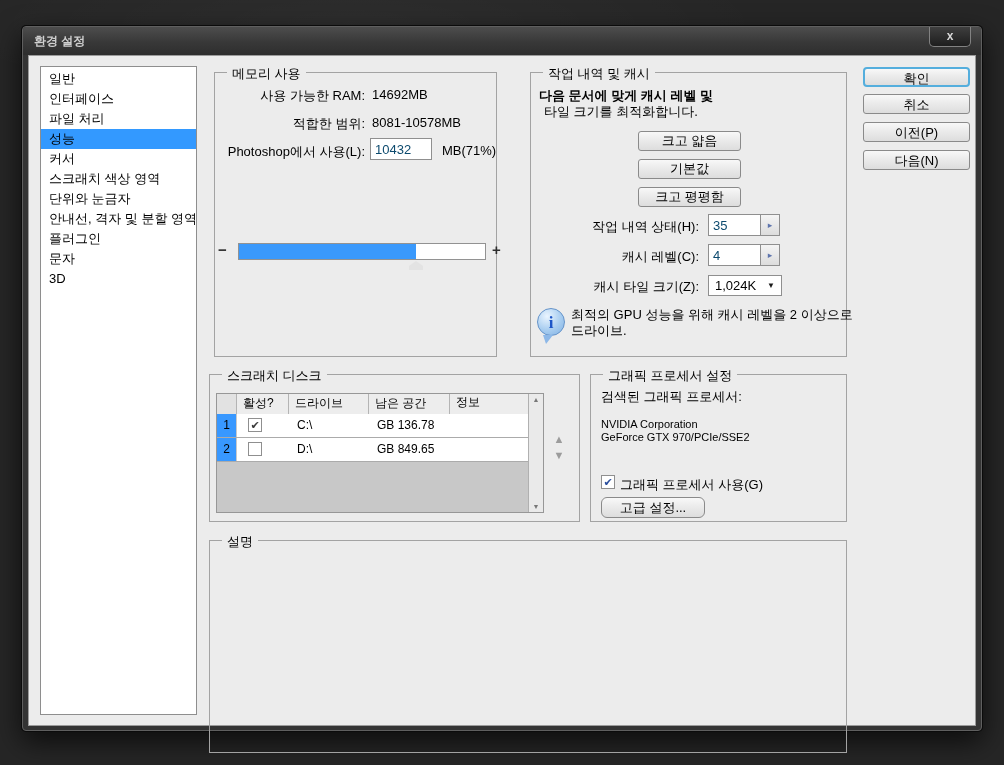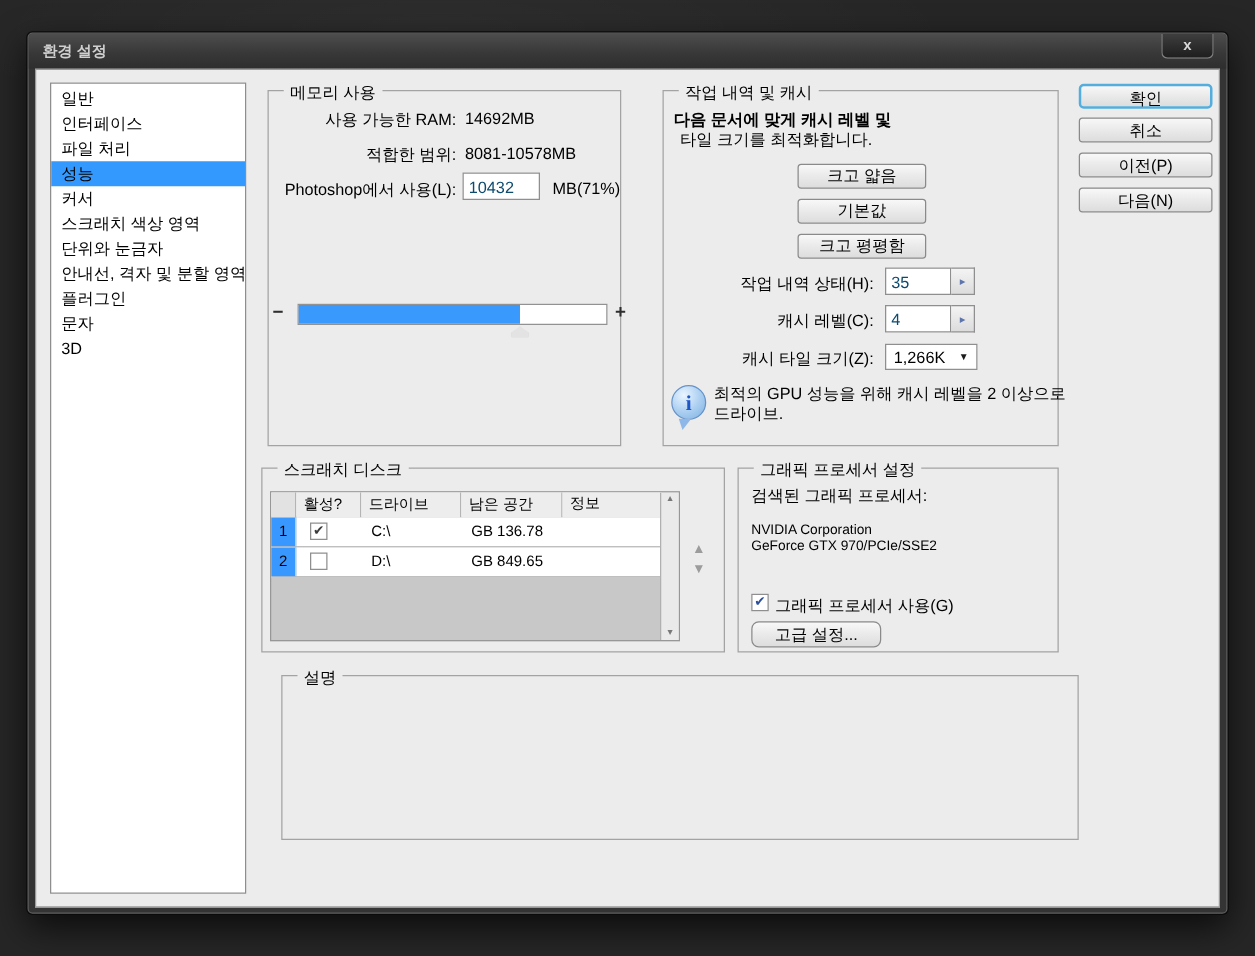--- a/index.html
+++ b/index.html
@@ -47,21 +47,21 @@
   
   .group { position:absolute; border:1px solid #a3a3a3; }
   .group-title {
     position:absolute; top:-8px; left:12px; background:#ececec;
     padding:0 5px; font-size:13px; white-space:nowrap;text-align:center;
   }
   .g-mem   { left:185px; top:16px;  width:283px; height:285px; }
   .g-hist  { left:501px; top:16px;  width:317px; height:285px; }
   .g-disk  { left:180px; top:318px; width:371px; height:148px; }
   .g-gpu   { left:561px; top:318px; width:257px; height:148px; }
-  .g-desc  { left:180px; top:484px; width:638px; height:132px;margin-left:16px; }
+  .g-desc  { left:180px; top:484px; width:638px; height:213px; }
   .abs { position:absolute; font-size:13px; white-space:nowrap; }
   
   .tinput {
     position:absolute; background:#fff; border:1px solid #8f8f8f;
     font-family:"Liberation Sans",sans-serif; font-size:13px; padding:0 4px; color:#0c4a6e;
   }
   .btn {
     position:absolute;
     background:linear-gradient(180deg,#f8f8f8,#ebebeb 45%,#dddddd);
     border:1px solid #8a8a8a; border-radius:3px;
@@ -203,21 +203,21 @@
       <input class="tinput" style="left: 177px; top: 141px; width: 53px; height: 22px;" value="35">
       <div class="spin-btn" style="left:230px;top:141px;"><span>▸</span></div>
 
       <span class="abs r-label" style="left:0;top:175px;width:168px;">캐시 레벨(C):</span>
       <input class="tinput" style="left: 177px; top: 171px; width: 53px; height: 22px;" value="4">
       <div class="spin-btn" style="left:230px;top:171px;"><span>▸</span></div>
 
       <span class="abs r-label" style="left:0;top:205px;width:168px;">캐시 타일 크기(Z):</span>
       <div class="dropdown" style="left:177px;top:202px;width:74px;height:21px;">
         <span class="dd-arrow">▼</span>
-        <span>1,266K</span>
+        <span>1,024K</span>
       </div>
 
       <div class="info-icon"><span>i</span></div>
       <div class="info-tail"></div>
       <span class="abs" style="left:40px;top:233px;">최적의 GPU 성능을 위해 캐시 레벨을 2 이상으로</span>
       <span class="abs" style="left:40px;top:249px;">드라이브.</span>
     </div>
 
     <div class="group g-disk">
       <span class="group-title">스크래치 디스크</span>

